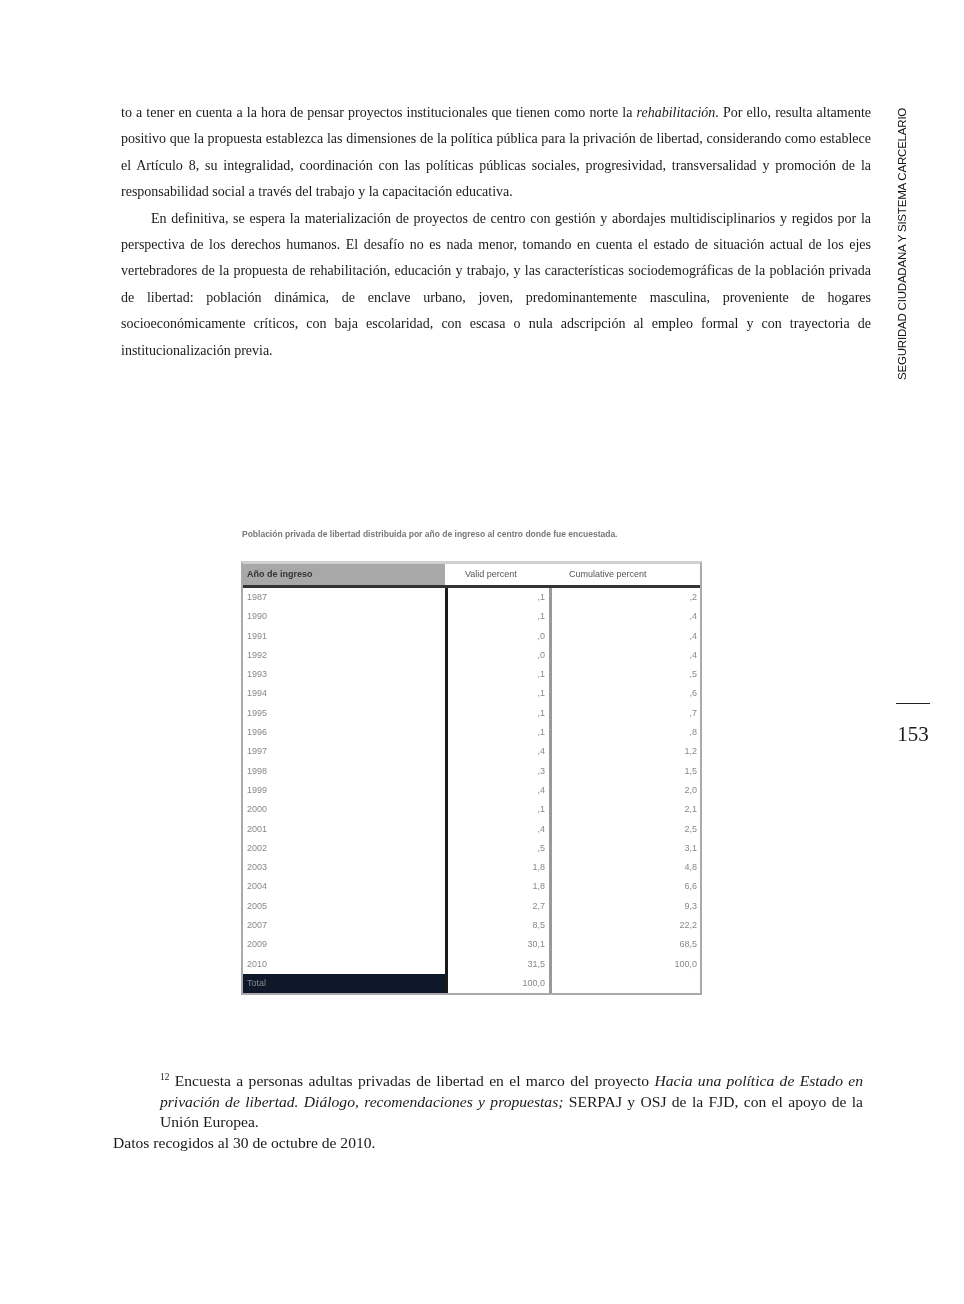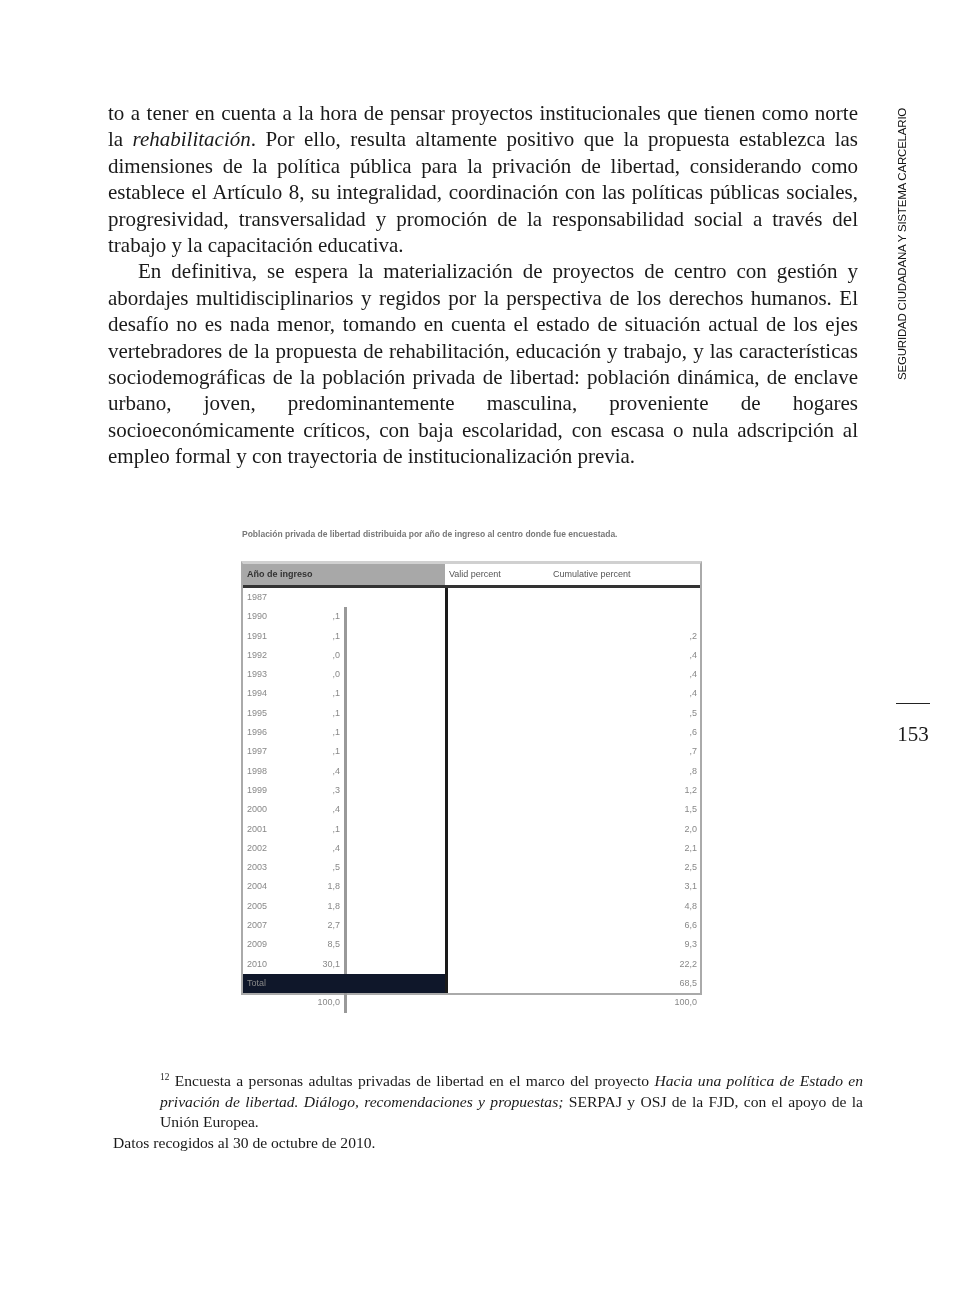--- a/index.html
+++ b/index.html
@@ -1,28 +1,28 @@
 <!DOCTYPE html>
 <html><head>
 <meta charset="utf-8">
 <style>
   html, body { margin: 0; padding: 0; background: #ffffff; }
   body { width: 964px; height: 1304px; position: relative; overflow: hidden; font-family: "Liberation Serif", "DejaVu Serif", serif; color: #1a1a1a; }
-  .body-text { position: absolute; left: 108px; top: 100px; width: 750px; font-size: 21px; line-height: 26.4px; text-align: justify; }
+  .body-text { position: absolute; left: 121px; top: 100px; width: 750px; font-size: 14px; line-height: 26.4px; text-align: justify; }
   .body-text p { margin: 0; }
   .body-text p.indent { text-indent: 30px; }
   .side-title { position: absolute; left: 896px; top: 380px; transform-origin: left top; transform: rotate(-90deg); font-family: "Liberation Sans", "DejaVu Sans", sans-serif; font-size: 11.5px; letter-spacing: -0.2px; white-space: nowrap; color: #111; width: 290px; }
   .page-number { position: absolute; left: 896px; top: 703px; width: 34px; border-top: 1.5px solid #222; font-size: 21px; text-align: center; padding-top: 18px; }
   .table-caption { position: absolute; left: 242px; top: 529px; width: 494px; font-family: "Liberation Sans", "DejaVu Sans", sans-serif; font-size: 8.5px; font-weight: bold; color: #777; white-space: nowrap; overflow: hidden; filter: blur(0.6px); }
   .data-table { position: absolute; left: 241px; top: 561px; width: 457px; border: 2px solid #aaa; border-top: 3px solid #d0d0d0; background: #fff; font-family: "Liberation Sans", "DejaVu Sans", sans-serif; font-size: 9px; color: #888; filter: blur(0.5px); }
   .tbl-head { display: flex; height: 21px; border-bottom: 3px solid #333; }
   .tbl-head .c1 { width: 198px; background: #a8a8a8; color: #333; font-weight: bold; padding-left: 4px; line-height: 21px; }
-  .tbl-head .c2 { width: 100px; padding-left: 4px; line-height: 21px; color: #555; }
+  .tbl-head .c2 { width: 100px; padding-left: 20px; line-height: 21px; color: #555; }
   .tbl-head .c3 { flex: 1; padding-left: 4px; line-height: 21px; color: #555; }
-  .tbl-row { display: flex; height: 19.3px; line-height: 19.3px; flex-direction: column; }
+  .tbl-row { display: flex; height: 19.3px; line-height: 19.3px; }
   .tbl-row .c1 { width: 198px; padding-left: 4px; border-right: 3px solid #1a1a1a; }
   .tbl-row .c2 { width: 97px; text-align: right; padding-right: 4px; border-right: 3px solid #999; }
   .tbl-row .c3 { flex: 1; text-align: right; padding-right: 3px; }
   .tbl-row.total .c1 { background: #0f172a; }
   .footnote { position: absolute; left: 113px; top: 1071px; width: 750px; font-size: 15.6px; line-height: 20.5px; }
   .footnote p { margin: 0; }
   .footnote .fn-block { text-align: justify; margin-left: 47px; }
   sup { font-size: 60%; line-height: 0; vertical-align: super; }
 </style>
 </head>

